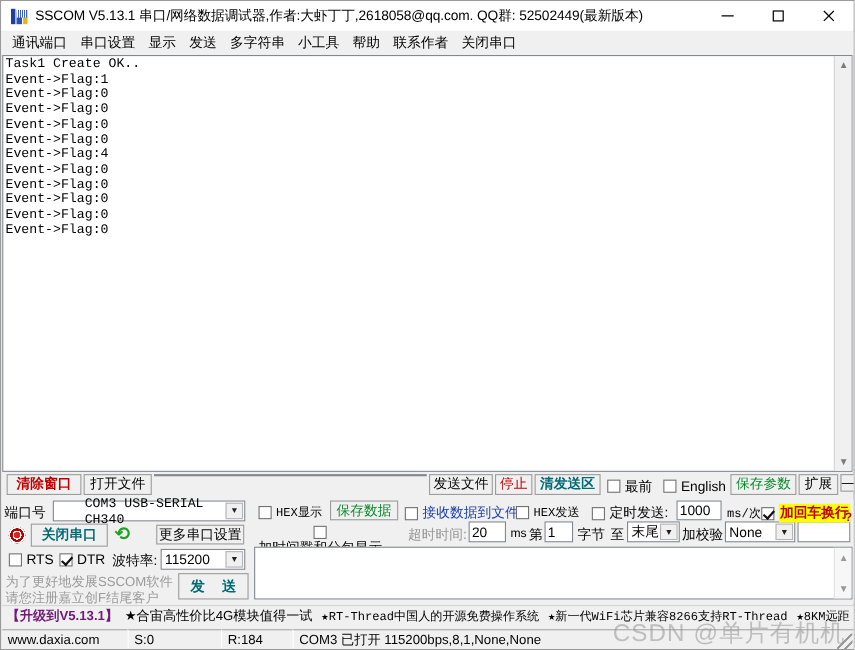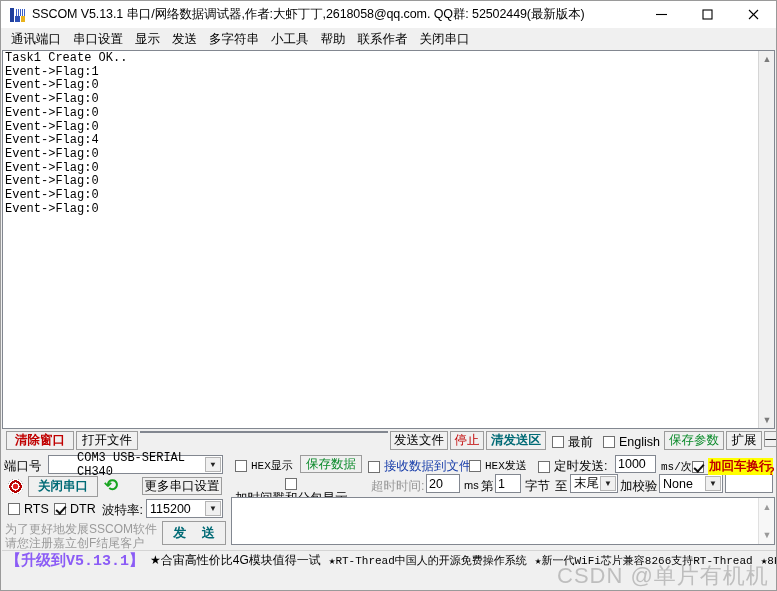--- a/index.html
+++ b/index.html
@@ -330,21 +330,21 @@
     left: 1px; top: 549px;
     width: 775px; height: 20px;
     background: #f0f0f0;
     border-top: 1px solid #d4d4d4;
     display: flex;
     align-items: center;
     overflow: hidden;
     white-space: nowrap;
     box-sizing: border-box;
   }
-  .banner .b-blue { color: #8b5cf6; font-size: 15px; font-weight: bold; font-family: Liberation Mono, monospace; }
+  .banner .b-blue { color: #701a75; font-size: 12px; font-weight: bold; }
   .banner .b-black { color: #000; font-size: 12px; }
   .banner .b-mono { font-family: "Liberation Mono","DejaVu Sans Mono",monospace; font-size: 11px; }
 
   
   .statusbar {
     position: absolute;
     left: 1px; top: 569px;
     width: 775px; height: 21px;
     background: #f0f0f0;
     display: flex;
@@ -557,16 +557,23 @@
   </div>
 
   <div class="banner">
     <span class="b-blue" style="margin-left:4px;">【升级到V5.13.1】</span>
     <span class="b-black" style="margin-left:6px;">★合宙高性价比4G模块值得一试</span>
     <span class="b-black b-mono" style="margin-left:8px;">★RT-Thread中国人的开源免费操作系统</span>
     <span class="b-black b-mono" style="margin-left:8px;">★新一代WiFi芯片兼容8266支持RT-Thread</span>
     <span class="b-black b-mono" style="margin-left:8px;">★8KM远距</span>
   </div>
 
+  <div class="statusbar">
+    <div class="st-cell" style="width:114px;border-left:none;">www.daxia.com</div>
+    <div class="st-cell" style="width:85px;">S:0</div>
+    <div class="st-cell" style="width:65px;">R:184</div>
+    <div class="st-cell" style="flex:1 1 auto;">COM3 已打开  115200bps,8,1,None,None</div>
+    <div class="grip"></div>
+  </div>
 
   <div class="watermark">CSDN @单片有机机</div>
 
 </div>
 
 </body></html>

